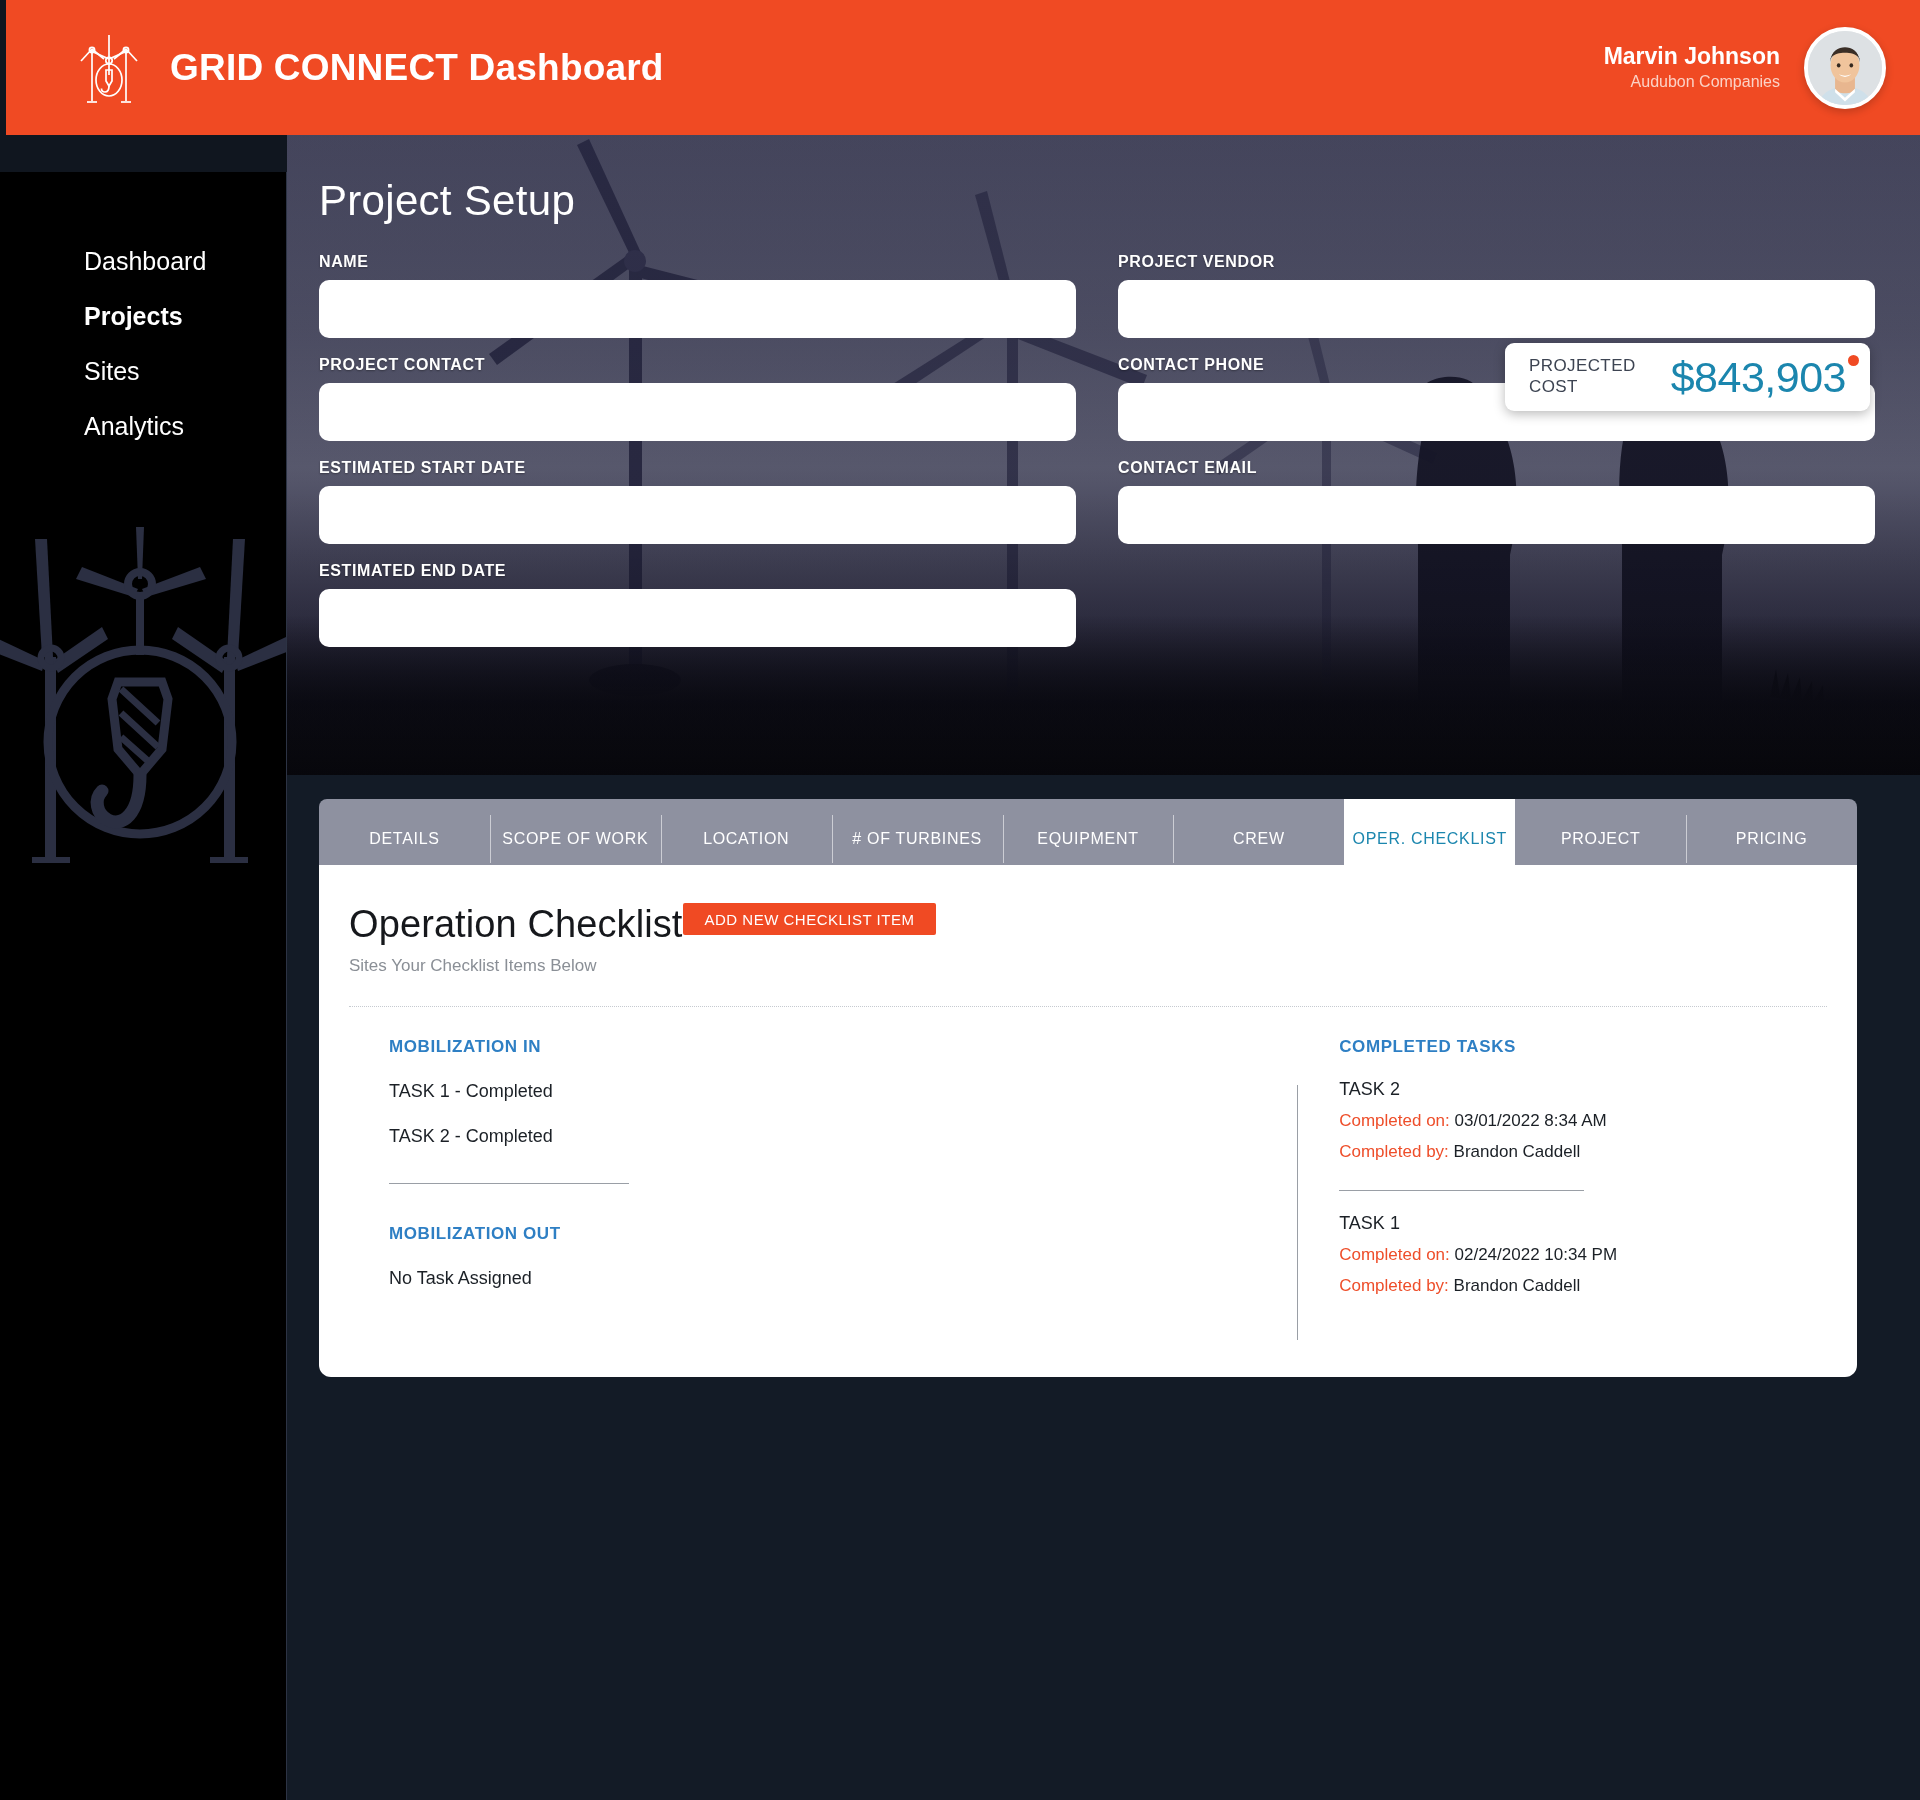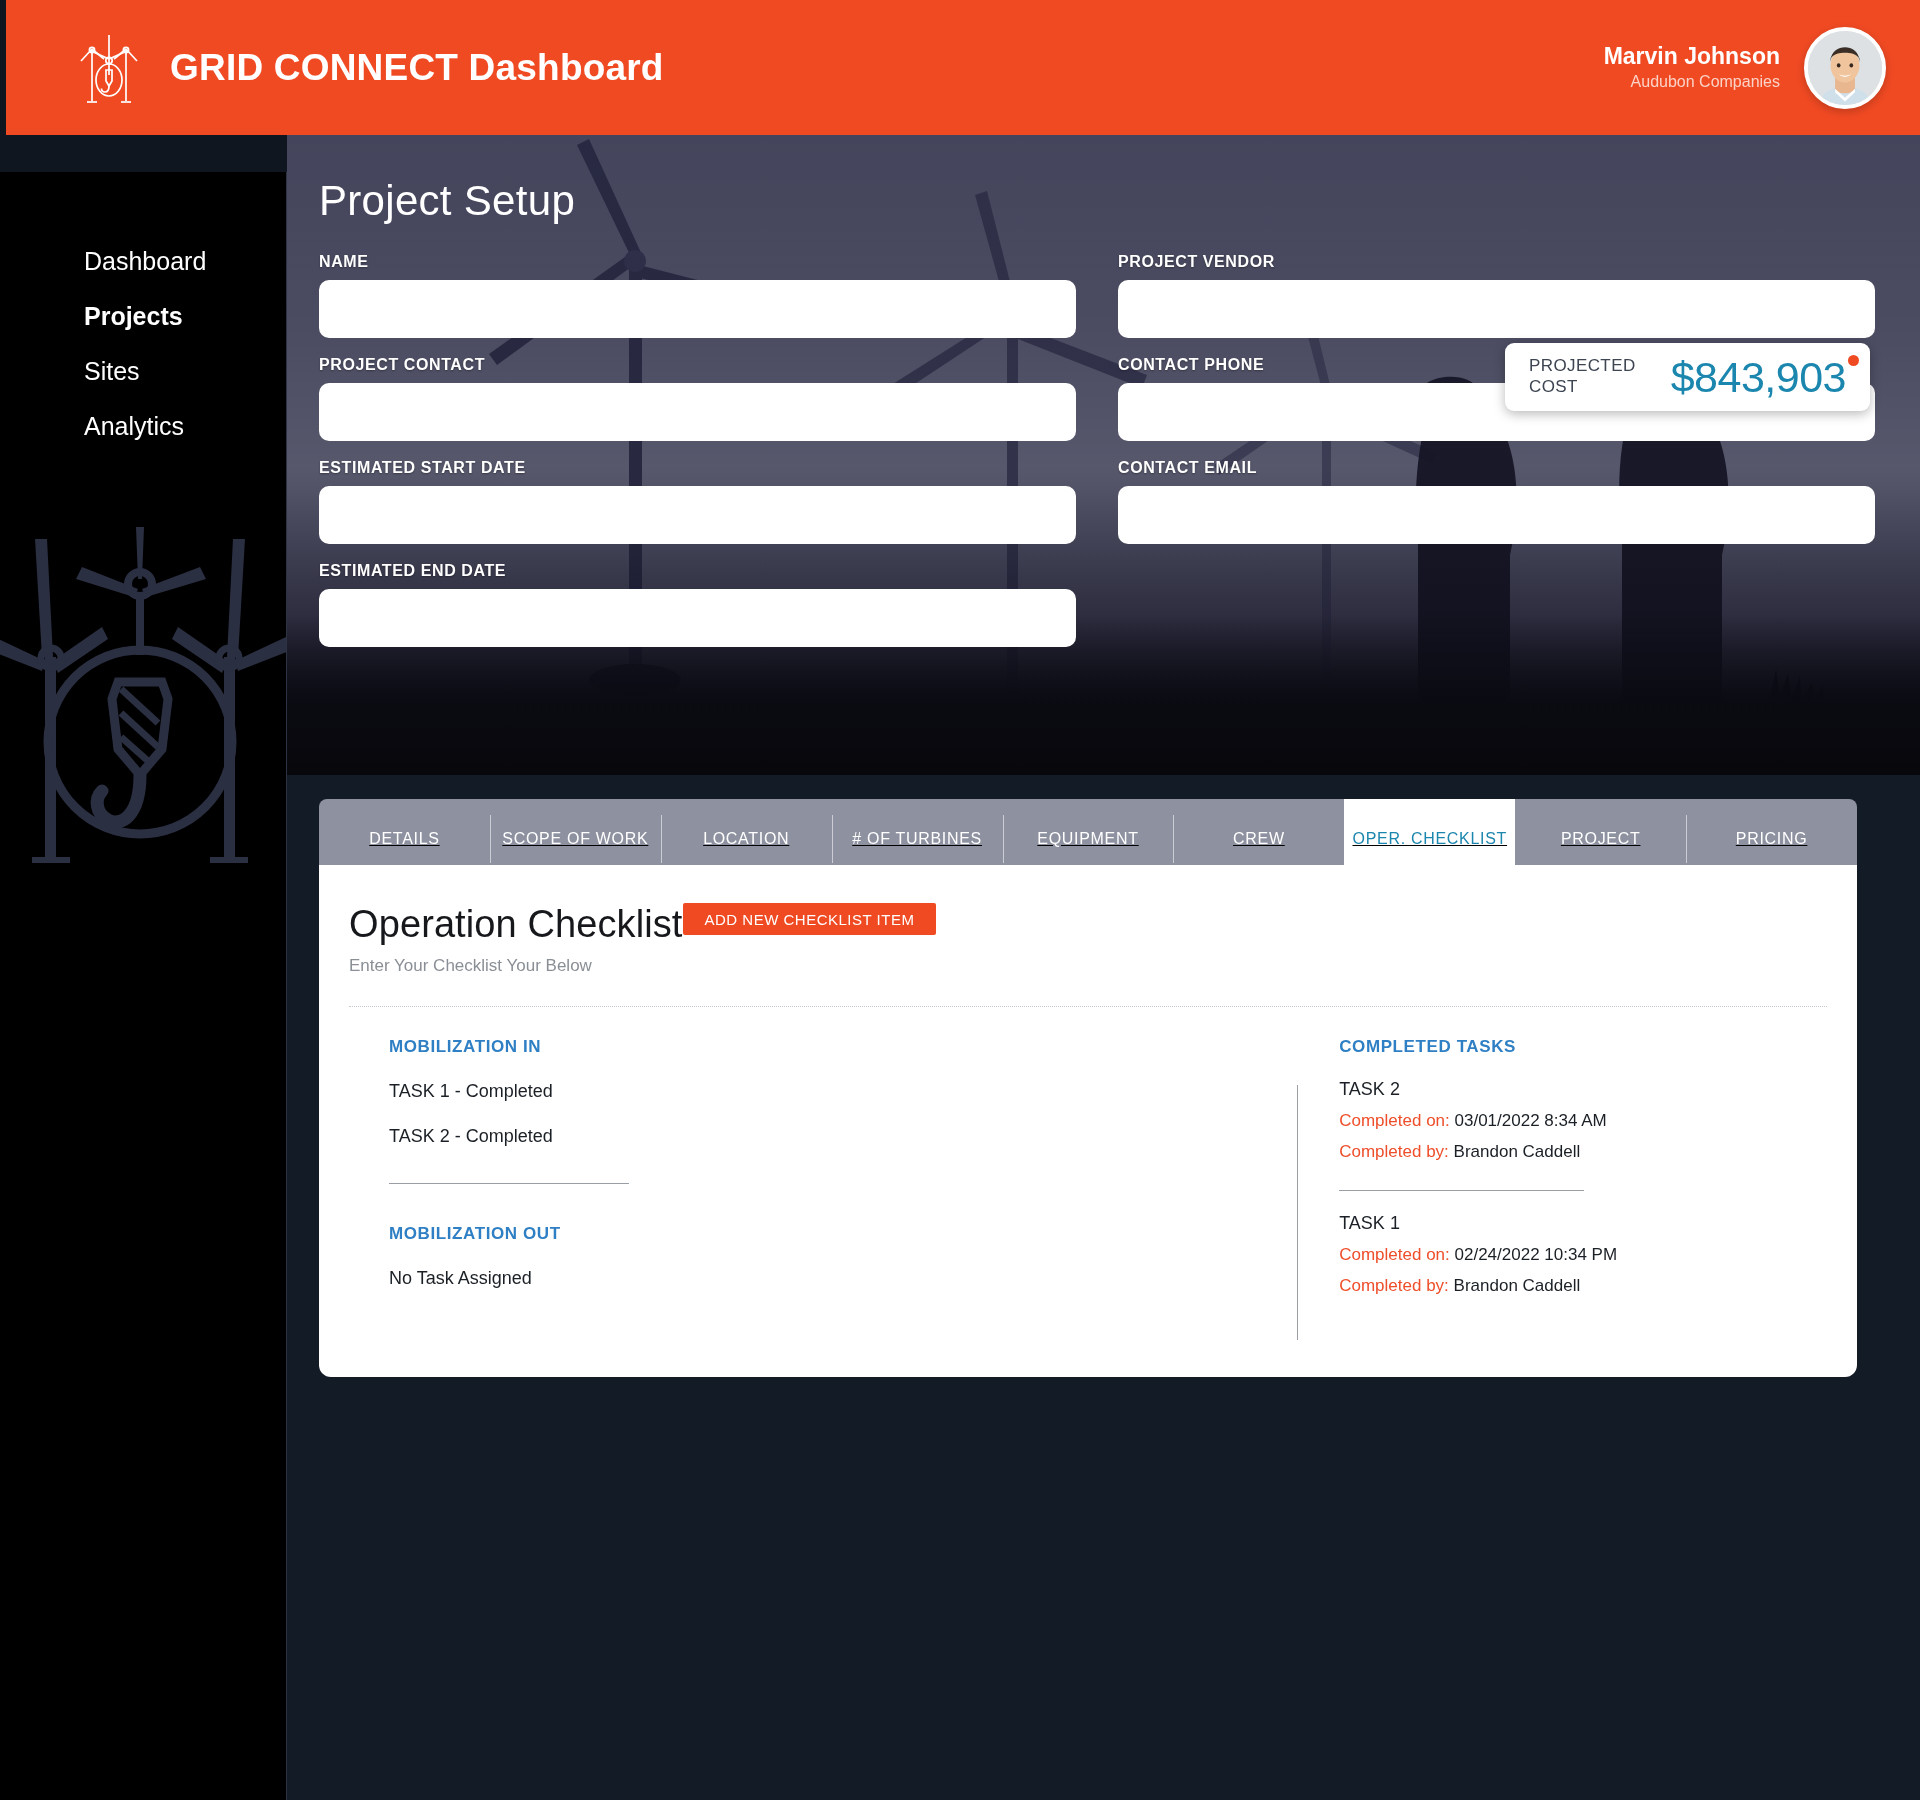--- a/index.html
+++ b/index.html
@@ -160,21 +160,20 @@
     background: #131b26;
     z-index: 12;
   }
   .tabs {
     position: absolute; top: 24px; left: 32px;
     width: 1538px; height: 80px;
     background: #8e91a0;
     border-radius: 8px 8px 0 0;
     display: flex;
     overflow: hidden;
-    text-decoration: underline;
   }
   .tab {
     flex: 1 1 0;
     display: flex; align-items: center; justify-content: center;
     color: #ffffff; font-size: 16px; letter-spacing: .7px;
     position: relative; cursor: pointer;
     white-space: nowrap;
   }
   .tab:not(:first-child)::before {
     content: ""; position: absolute; left: 0; top: 16px; bottom: 16px;
@@ -446,21 +445,21 @@
     <div class="tab active">OPER. CHECKLIST</div>
     <div class="tab">PROJECT</div>
     <div class="tab">PRICING</div>
   </div>
 
   <div class="panel-body">
     <div class="panel-head">
       <div class="panel-title">Operation Checklist</div>
       <button class="add-btn">ADD NEW CHECKLIST ITEM</button>
     </div>
-    <div class="panel-sub">Enter Your Checklist Your Below</div>
+    <div class="panel-sub">Sites Your Checklist Items Below</div>
 
     <div class="dotted-sep"></div>
 
     <div class="cols">
 
       <div class="col-left">
         <div class="col-head">MOBILIZATION IN</div>
         <div class="task-line">TASK 1 - Completed</div>
         <div class="task-line">TASK 2 - Completed</div>
         <div class="mini-rule"></div>

